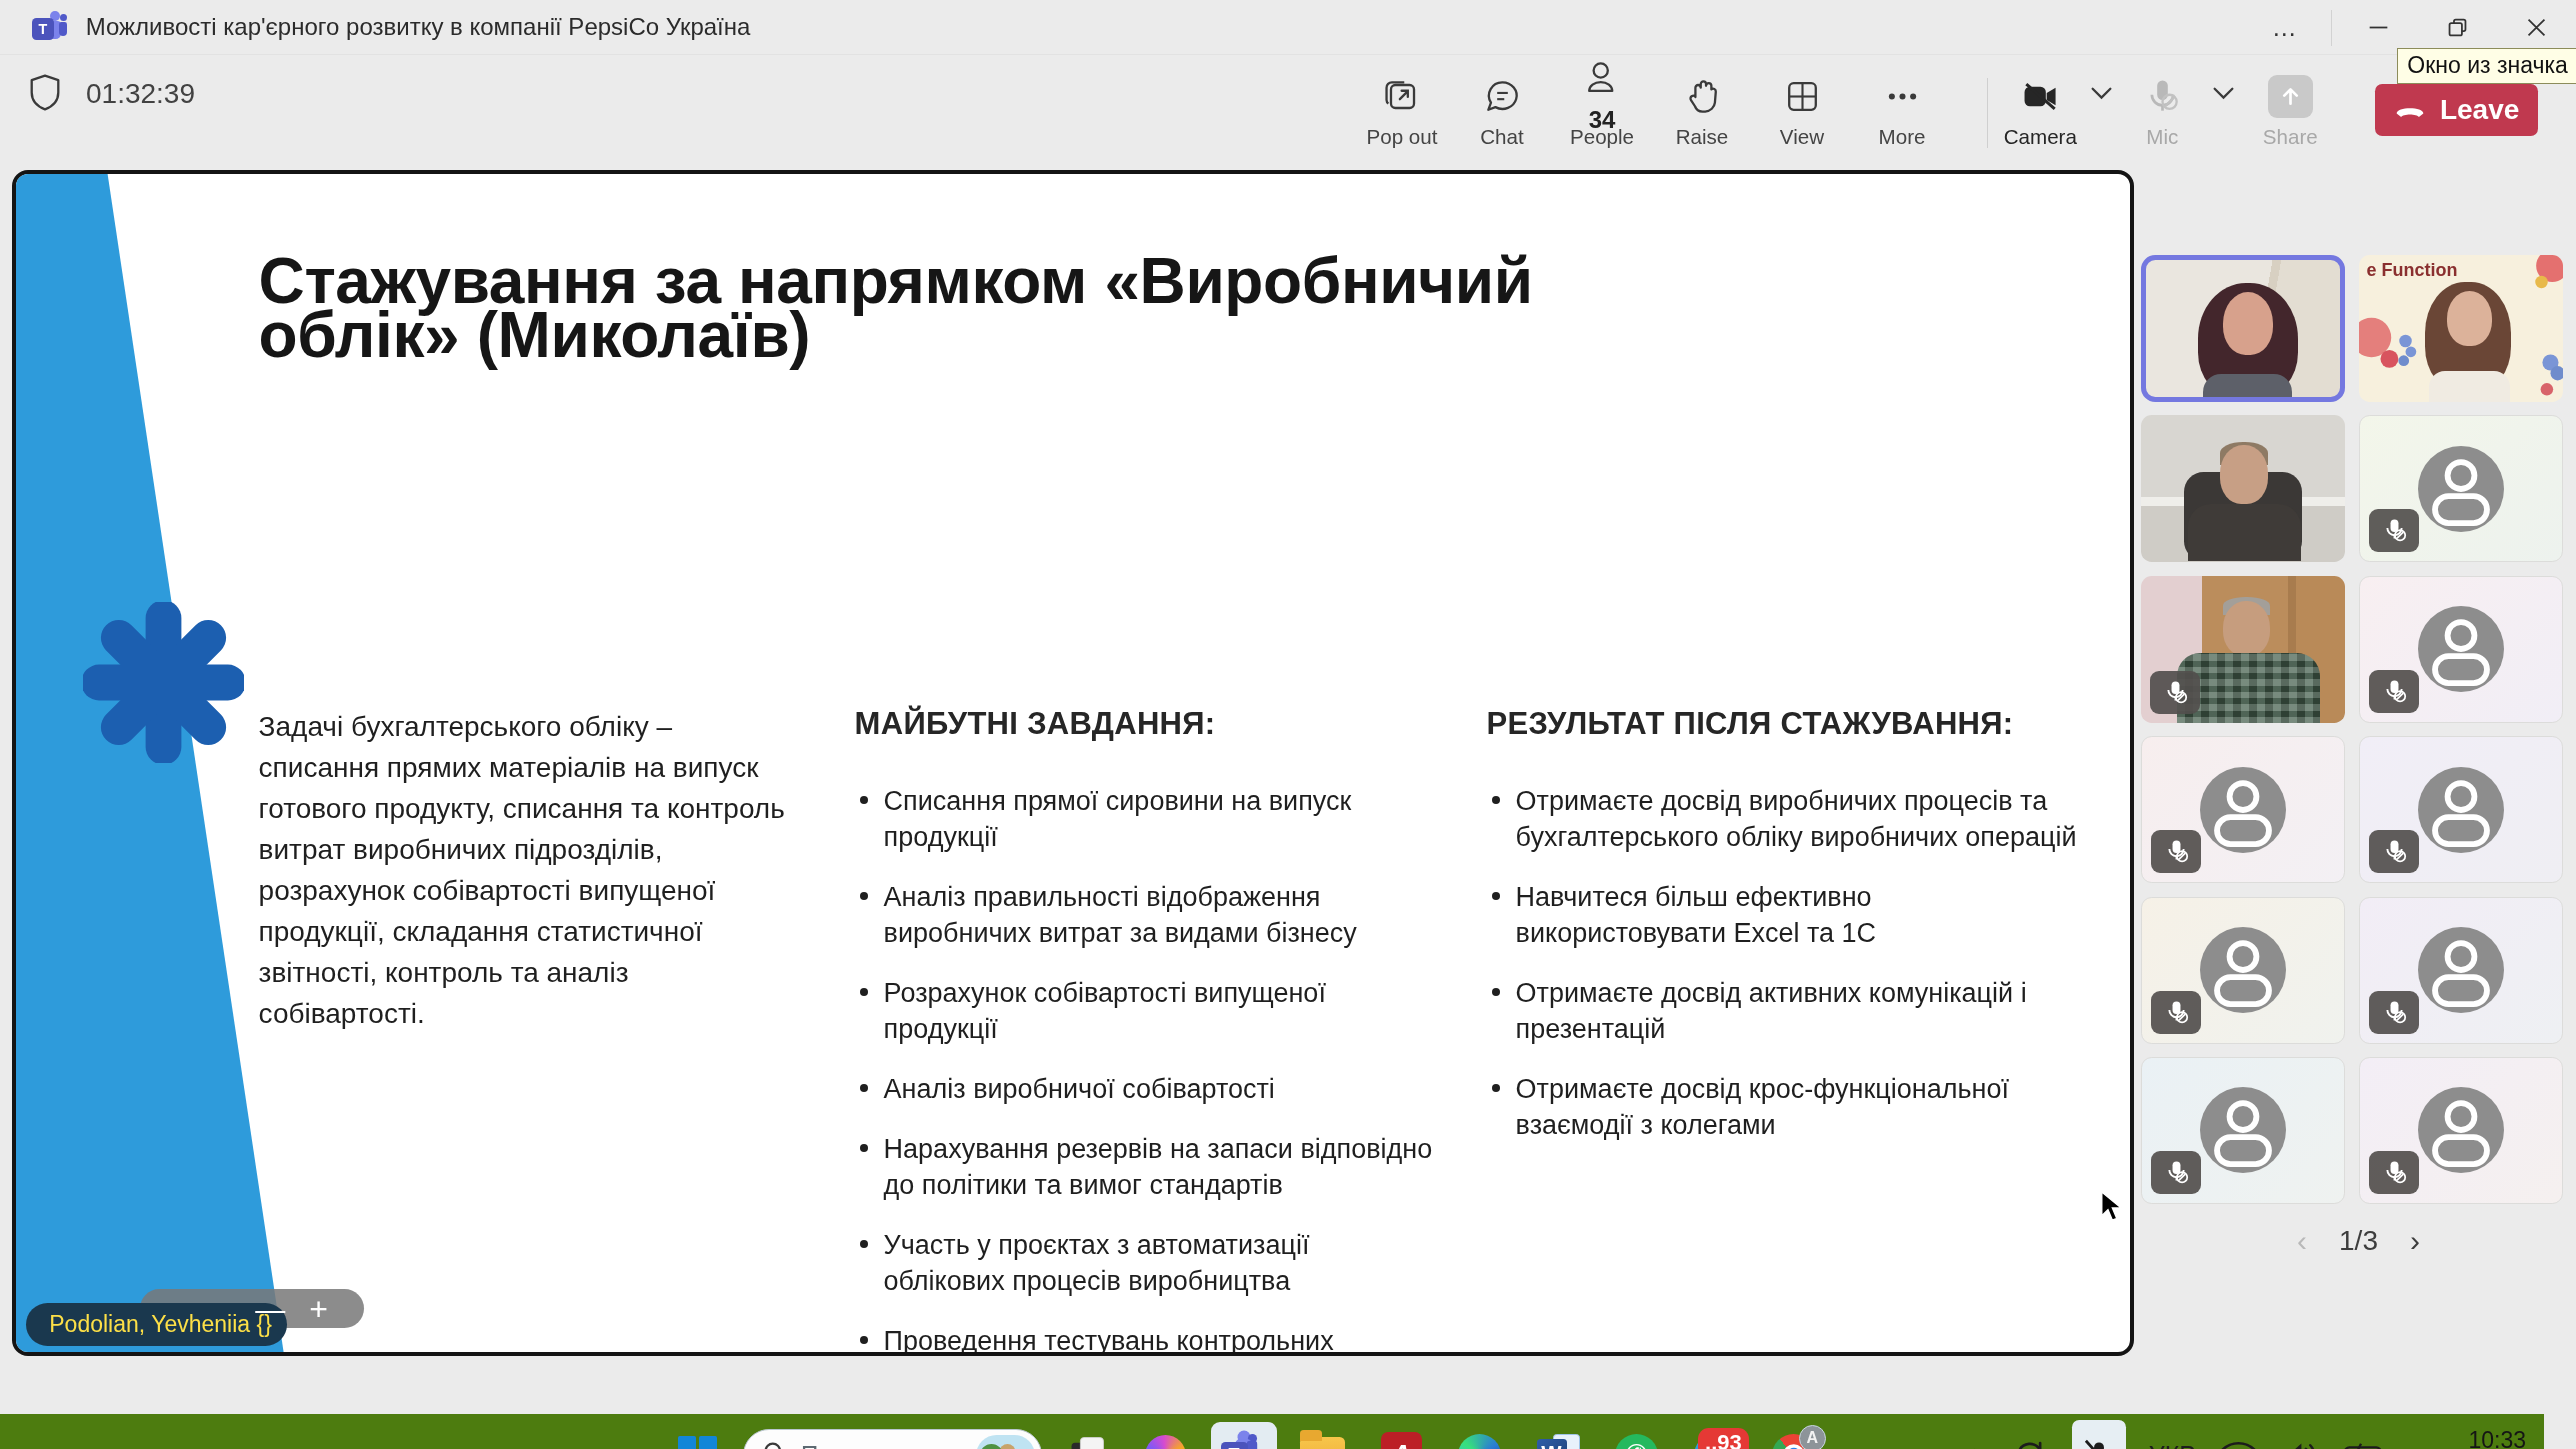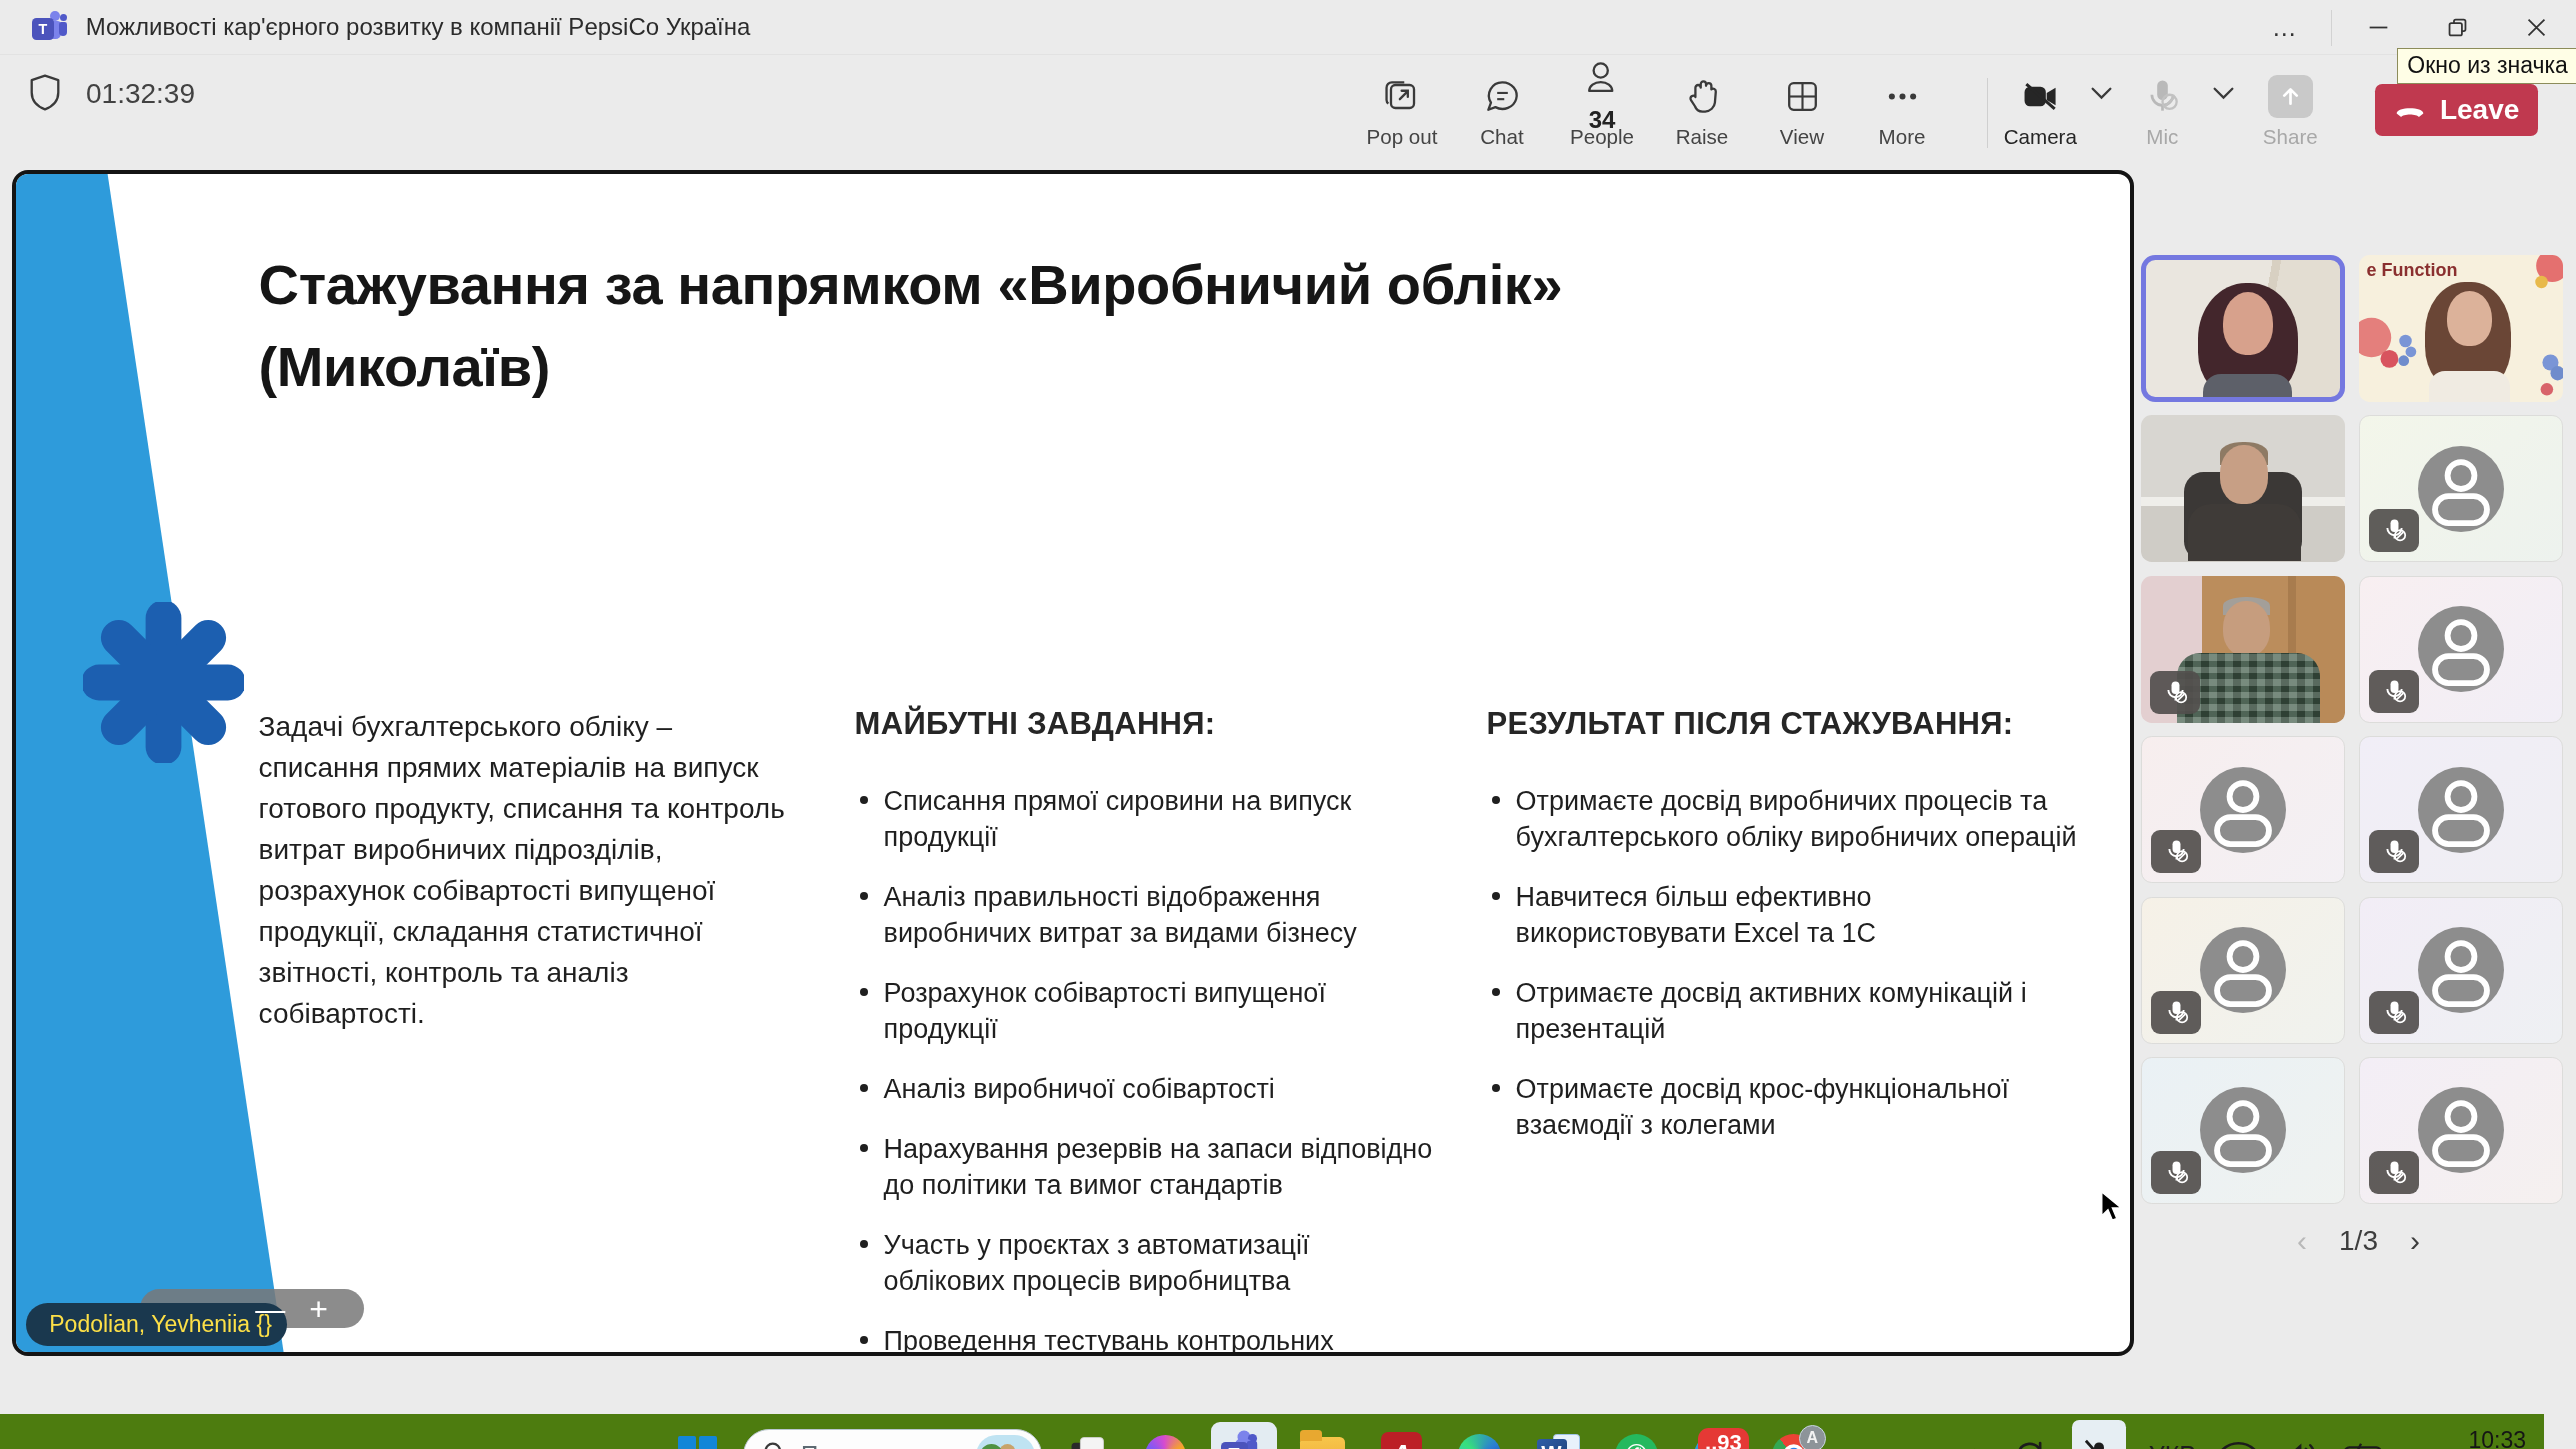--- a/index.html
+++ b/index.html
@@ -36,21 +36,21 @@
   .badge34 { font-size:24px; font-weight:bold; color:#222; margin-top:1.8px; }
   .chev { width:36px; padding-top:18px; display:flex; justify-content:center; cursor:default; }
   .vbar { width:0.9px; height:70px; background:#cfcfcf; margin:10.7px 9px 0 5.4px; }
   .sharebox { width:45px; height:45px; background:#c9c9c9; border-radius:9px; display:flex; align-items:center; justify-content:center; }
   .leave-btn { position:absolute; right:38px; top:29px; width:163px; height:52px; background:#c0394f; border-radius:7.2px; display:flex; align-items:center; justify-content:center; gap:14.3px; color:#fff; font-size:28px; font-weight:bold; cursor:default; }
 
   
   .slide { position:absolute; left:11.6px; top:170px; width:2122px; height:1186px; background:#ffffff; border:4.5px solid #141414; border-radius:16px; overflow:hidden; }
   .wedge { position:absolute; left:0; top:0; width:286px; height:100%; background:#2e9bdb; clip-path:polygon(0 0, 92px 0, 268px 100%, 0 100%); }
   .asterisk { position:absolute; left:67px; top:428px; }
-  .slide-title { position:absolute; left:243px; top:70px; width:1485px; font-size:56px; line-height:82px; font-weight:bold; color:#161616; letter-spacing:-0.4px; }
+  .slide-title { position:absolute; left:243px; top:80px; width:1485px; font-size:64px; line-height:54px; font-weight:bold; color:#161616; letter-spacing:-0.4px; }
   .col { position:absolute; top:532px; color:#1f1f1f; }
   .col-intro { left:243px; width:528px; font-size:28px; line-height:41px; }
   .col-h { font-size:31px; font-weight:bold; color:#262626; margin-bottom:41px; letter-spacing:0.3px; }
   .col-tasks { left:839px; width:581px; }
   .col-results { left:1471px; width:599px; }
   .blist { list-style:none; }
   .blist li { position:relative; padding-left:29px; font-size:27px; line-height:36px; margin-bottom:24px; }
   .blist li::before { content:""; position:absolute; left:5.4px; top:13.4px; width:8px; height:8px; border-radius:50%; background:#1f1f1f; }
   .presenter { position:absolute; left:10.7px; bottom:19.7px; height:45px; }
   .pres-gray { position:absolute; left:114px; top:1.8px; width:224px; height:39px; background:rgba(120,120,120,.85); border-radius:19.7px; }

